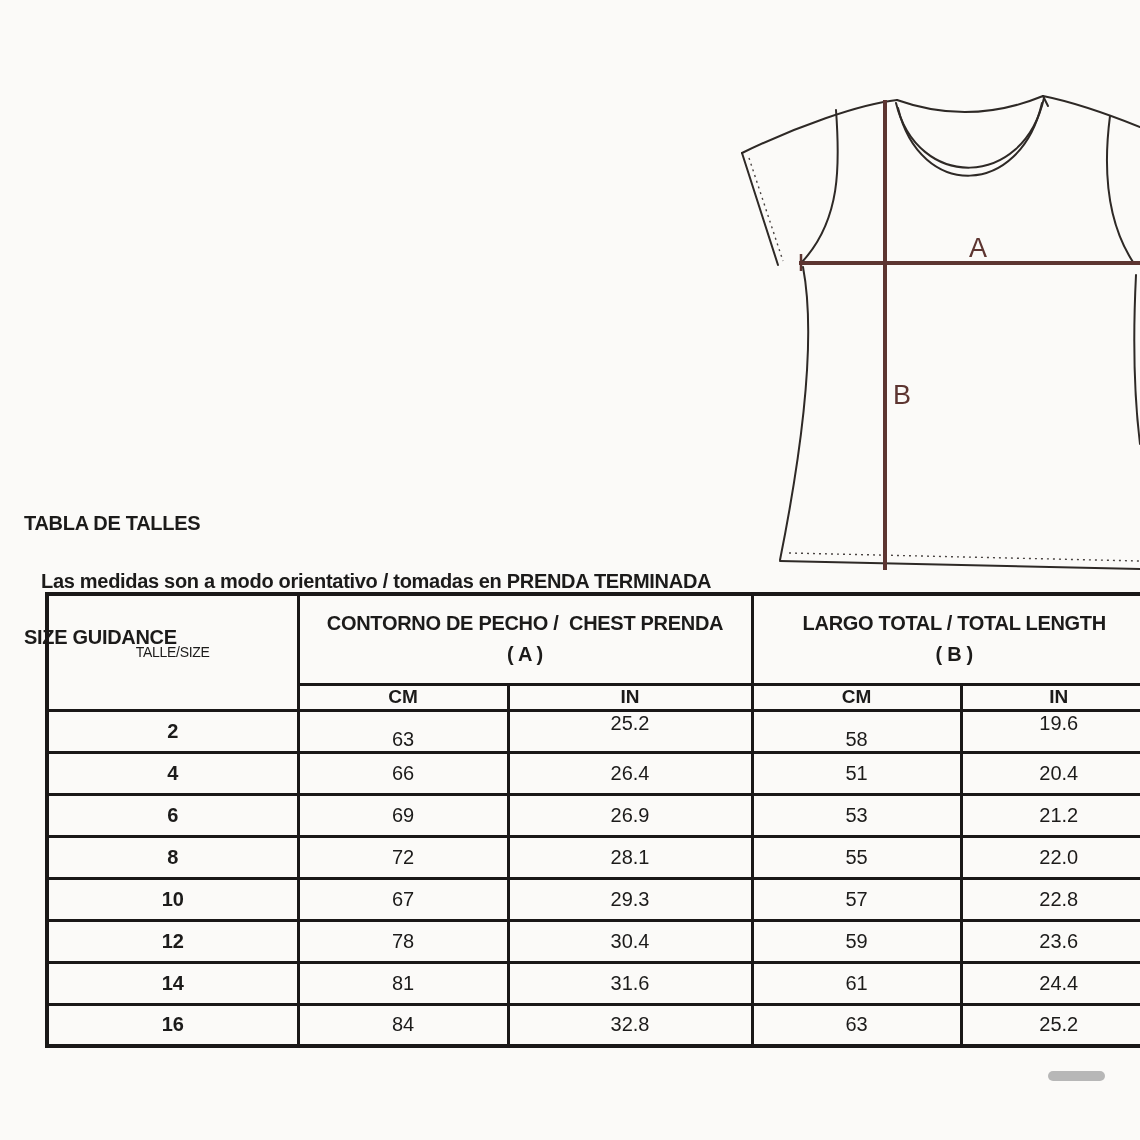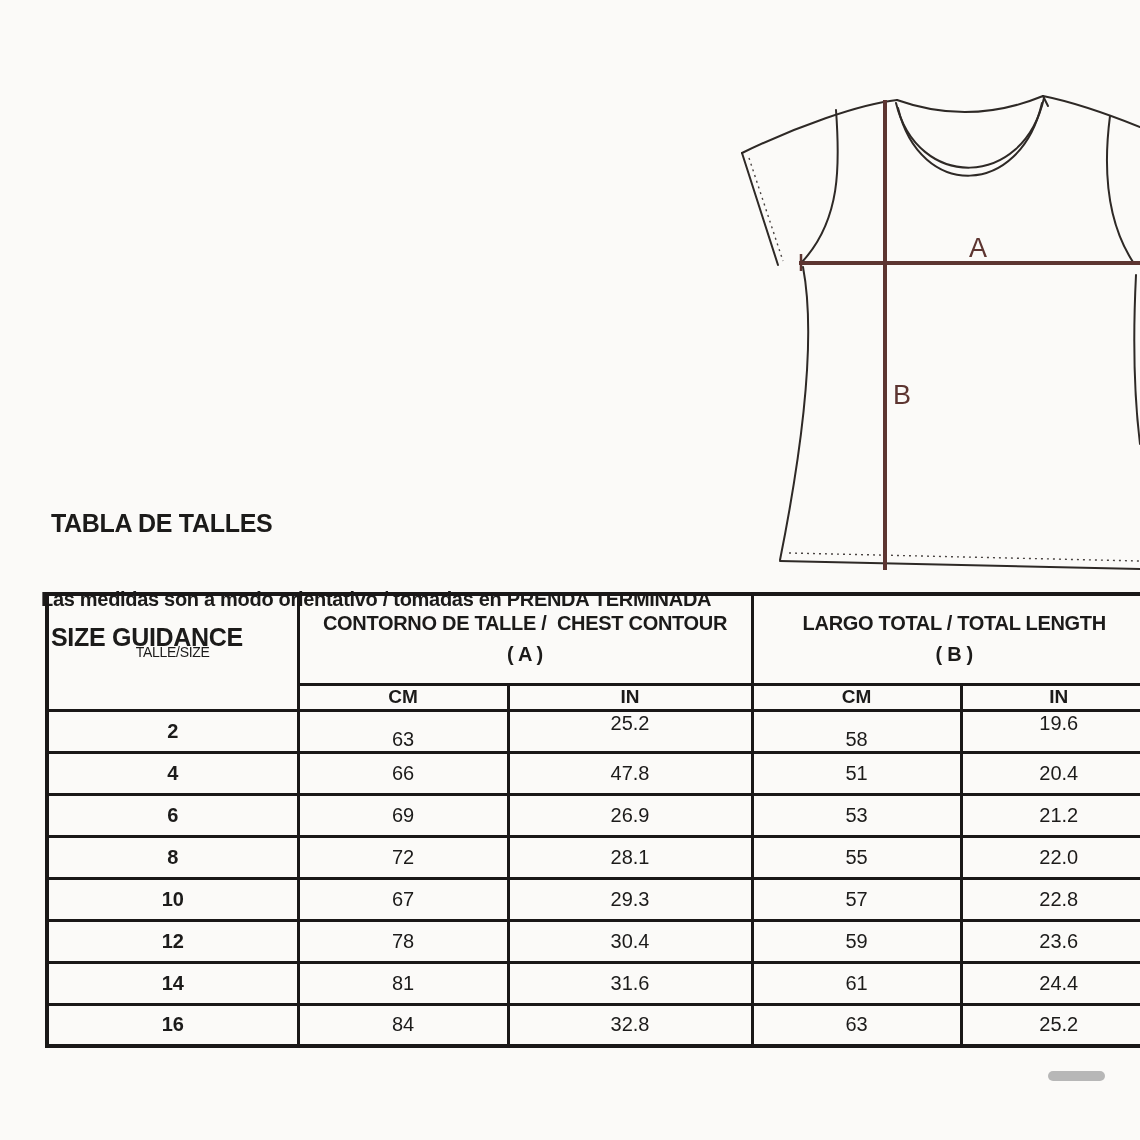--- a/index.html
+++ b/index.html
@@ -27,30 +27,30 @@
   .measure-label {
     fill: #5d3531;
     font-family: "Liberation Sans", sans-serif;
     font-size: 27px;
     font-weight: 400;
   }
 
   
   .title {
     position: absolute;
-    left: 51px; top: 428px;
-    font-size: 25px;
+    left: 24px; top: 428px;
+    font-size: 20px;
     font-weight: 700;
     line-height: 38px;
     letter-spacing: -0.3px;
     white-space: pre;
   }
   .subtitle {
     position: absolute;
-    left: 41px; top: 532px;
+    left: 41px; top: 514px;
     font-size: 20px;
     font-weight: 700;
     line-height: 27px;
     letter-spacing: -0.3px;
     white-space: pre;
   }
 
   
   #size-table {
     position: absolute;
@@ -137,21 +137,21 @@
       <col style="width:251px">
       <col style="width:210px">
       <col style="width:244px">
       <col style="width:209px">
       <col style="width:196px">
     </colgroup>
     <thead>
       <tr class="h1">
         <th class="size-head" rowspan="2">TALLE/SIZE</th>
         <th class="group" colspan="2">
-          <div class="g">CONTORNO DE TALLE /  CHEST CONTOUR</div>
+          <div class="g">CONTORNO DE PECHO /  CHEST PRENDA</div>
           <div class="g">( A )</div>
         </th>
         <th class="group" colspan="2">
           <div class="g">LARGO TOTAL / TOTAL LENGTH</div>
           <div class="g">( B )</div>
         </th>
       </tr>
       <tr class="h2">
         <th class="unit">CM</th>
         <th class="unit">IN</th>
@@ -163,21 +163,21 @@
       <tr>
         <td class="size">2</td>
         <td class="val lo">63</td>
         <td class="val hi">25.2</td>
         <td class="val lo">58</td>
         <td class="val hi">19.6</td>
       </tr>
       <tr>
         <td class="size">4</td>
         <td class="val">66</td>
-        <td class="val">47.8</td>
+        <td class="val">26.4</td>
         <td class="val">51</td>
         <td class="val">20.4</td>
       </tr>
       <tr>
         <td class="size">6</td>
         <td class="val">69</td>
         <td class="val">26.9</td>
         <td class="val">53</td>
         <td class="val">21.2</td>
       </tr>

